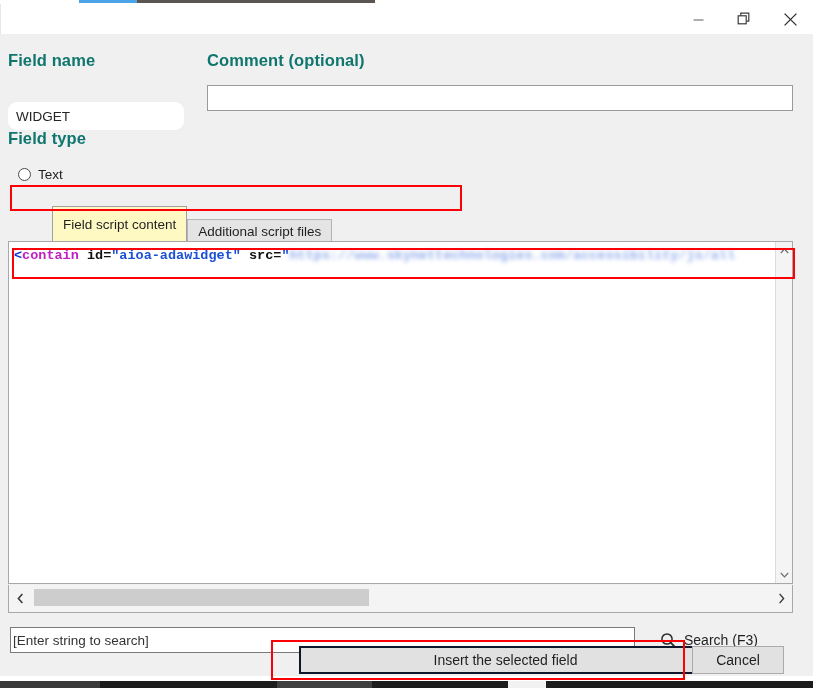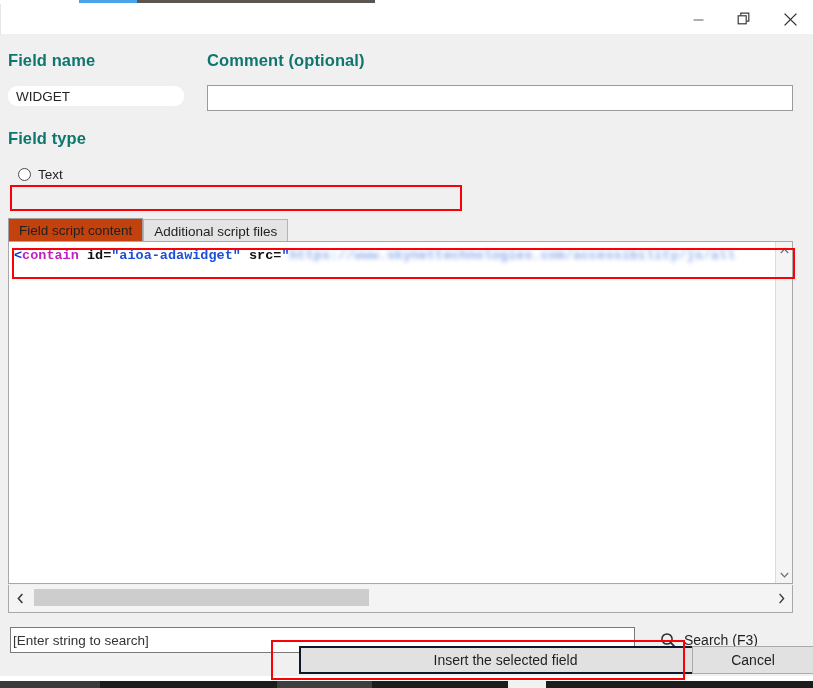--- a/index.html
+++ b/index.html
@@ -88,22 +88,22 @@
     background: #ffffff;
     border: none;
     outline: none;
     font-family: "Liberation Sans", sans-serif;
     font-size: 13.5px;
     color: #252525;
     padding: 0 8px;
     box-sizing: border-box;
   }
   #field-name-input {
-    left: 8px; top: 52px;
-    width: 176px; height: 20px; border-radius: 9px;
+    left: 8px; top: 68px;
+    width: 176px; height: 28px; border-radius: 9px;
   }
   #comment-input {
     left: 207px; top: 51px;
     width: 586px; height: 26px;
     border: 1px solid #9a9a9a;
     background: #ffffff;
   }
 
   
   .radio-row {
@@ -150,23 +150,24 @@
     display: flex;
     align-items: center;
     font-size: 13.5px;
     color: #1f1f1f;
     border: 1px solid #b4b4b4;
     border-bottom: none;
     box-sizing: border-box;
     background: #e4e4e4;
   }
   .tab.active {
-    background: #c2410c;
+    background: #fef9c3;
     border-color: #a0a0a0;
-    height: 24px;
+    height: 36px;
+    margin-left: 44px;
   }
 
   
   .editor-frame {
     position: absolute;
     left: 8px; top: 207px;
     width: 785px; height: 343px;
     background: #ffffff;
     border: 1px solid #a8a8a8;
     box-sizing: border-box;
@@ -287,21 +288,21 @@
     justify-content: center;
     box-sizing: border-box;
   }
   #insert-btn {
     left: 299px; top: 612px;
     width: 413px; height: 28px;
     border: 2px solid #0f172a;
   }
   #cancel-btn {
     left: 692px; top: 612px;
-    width: 122px; height: 28px;
+    width: 92px; height: 28px;
   }
 
   
   .taskbar {
     position: absolute;
     left: 0; top: 681px;
     width: 813px; height: 7px;
     background: #1c1c1c;
   }
   .taskbar .seg {

